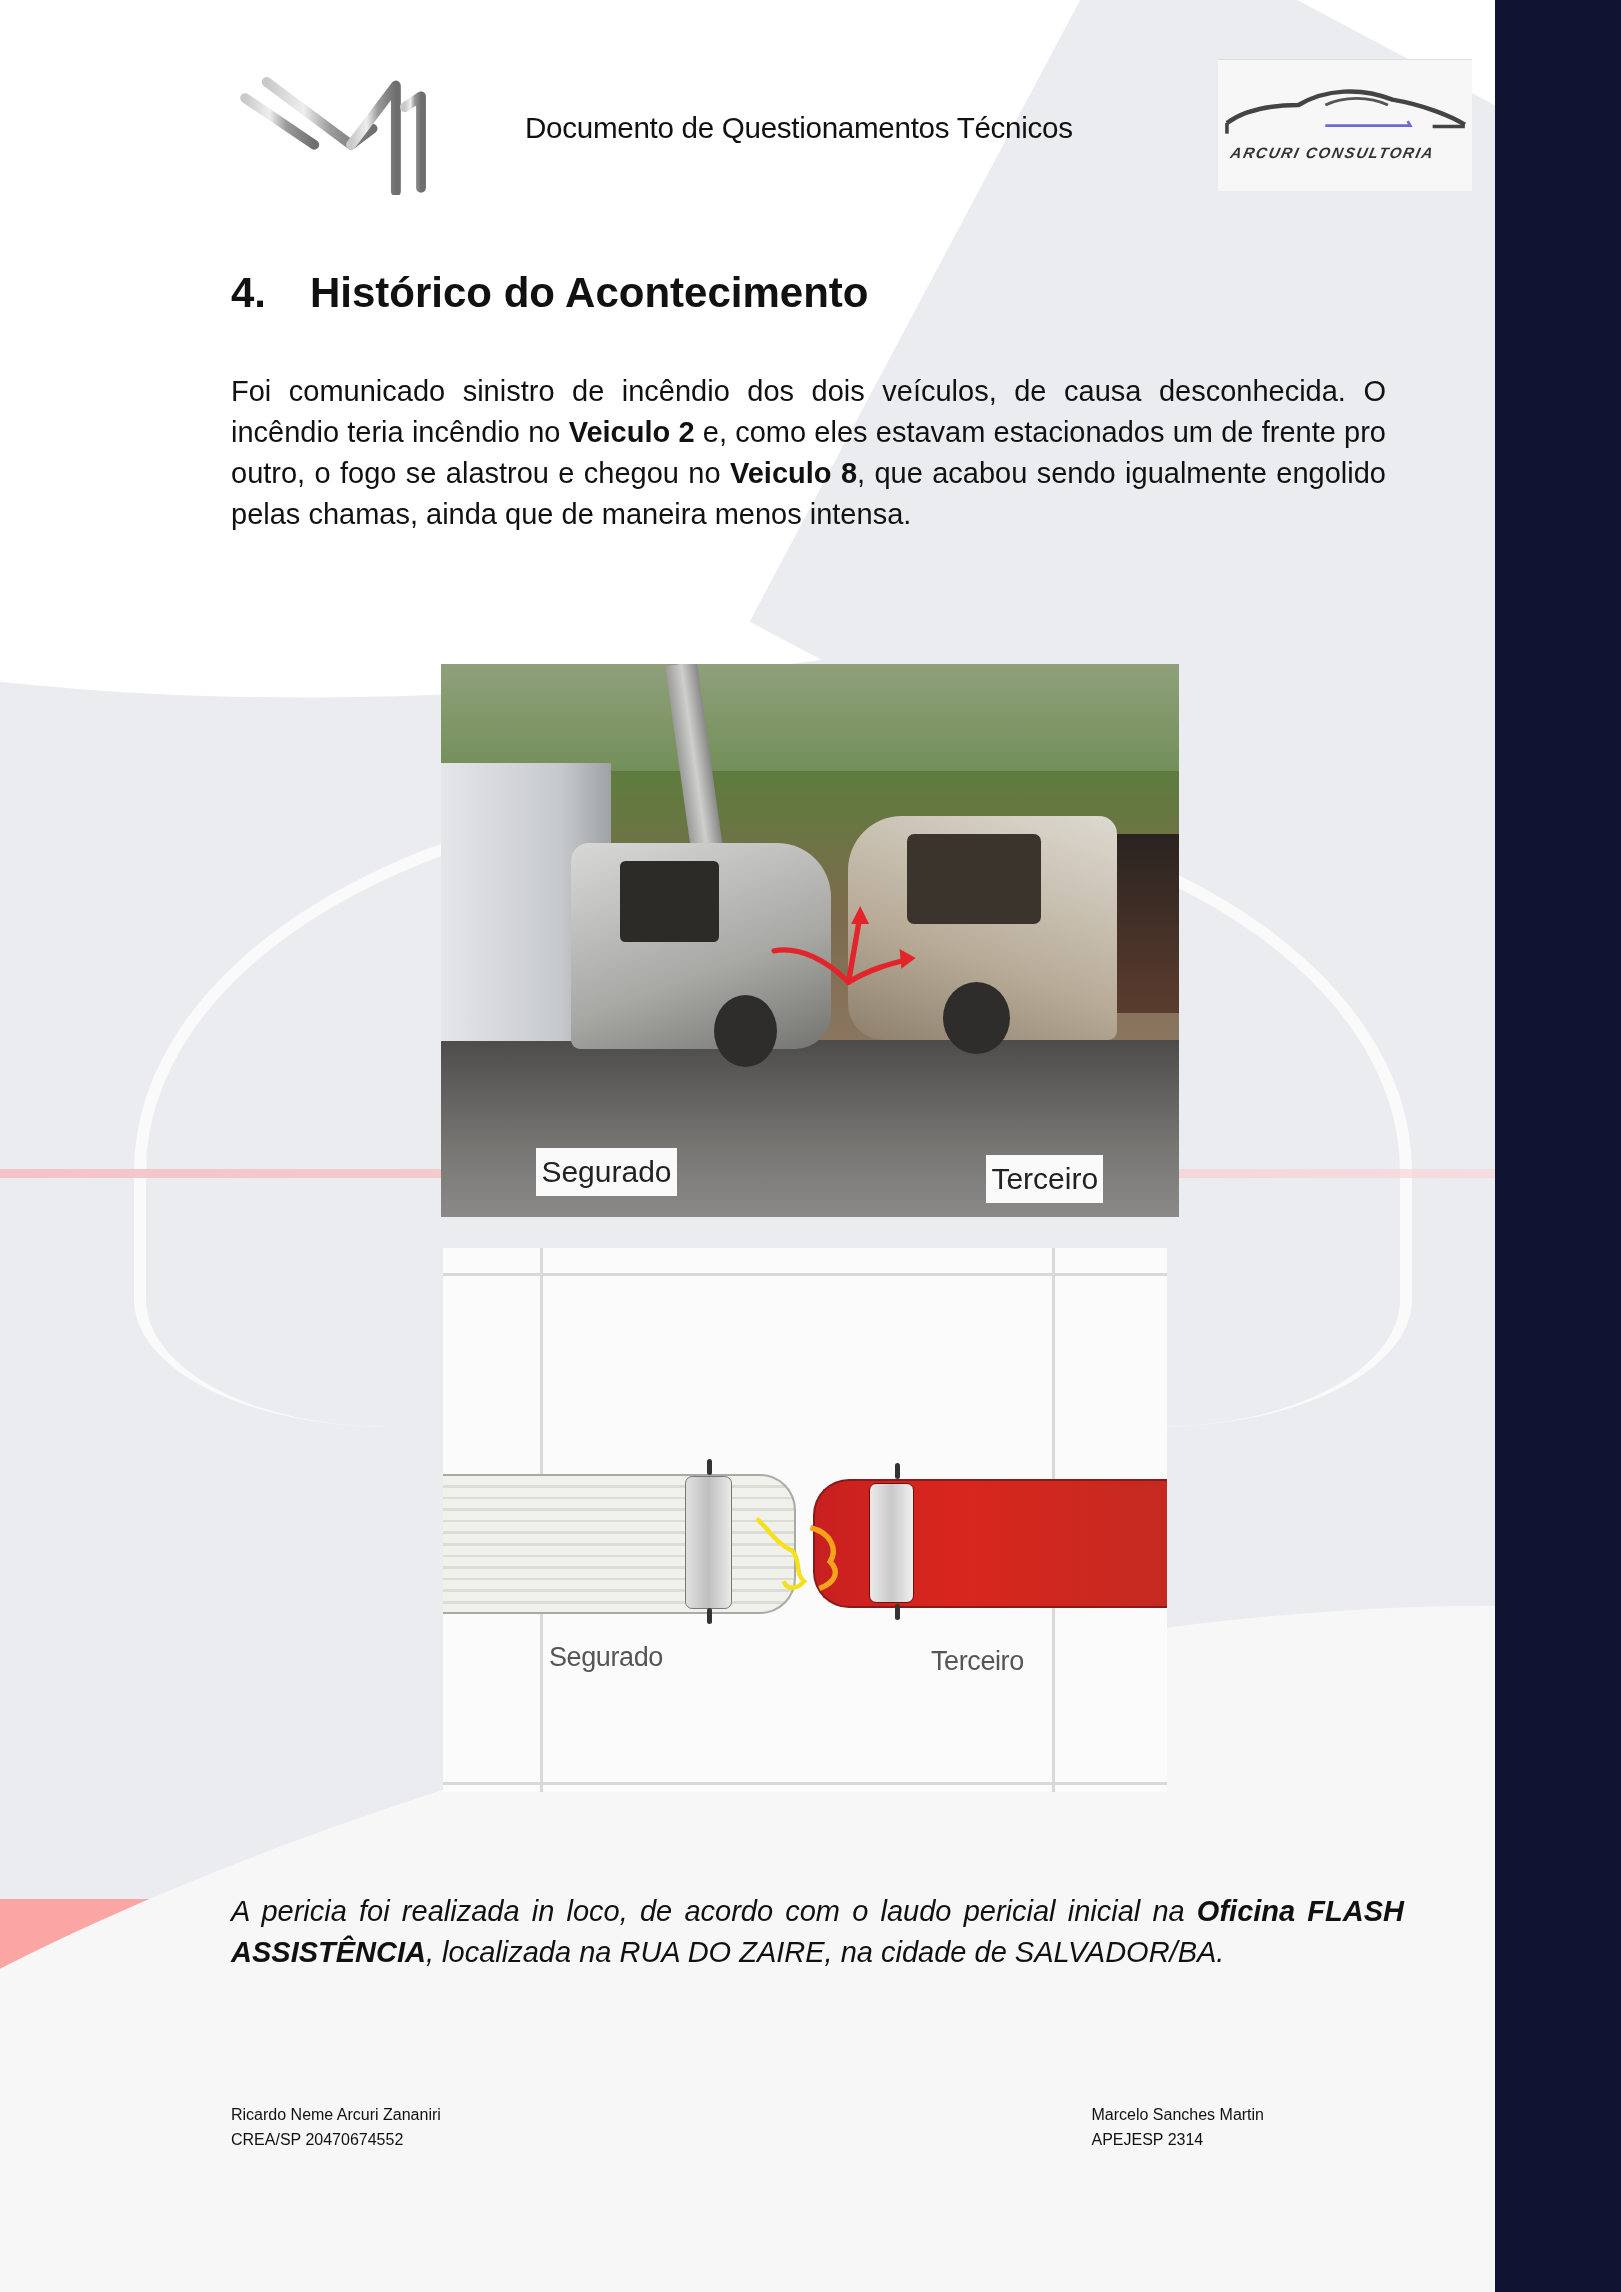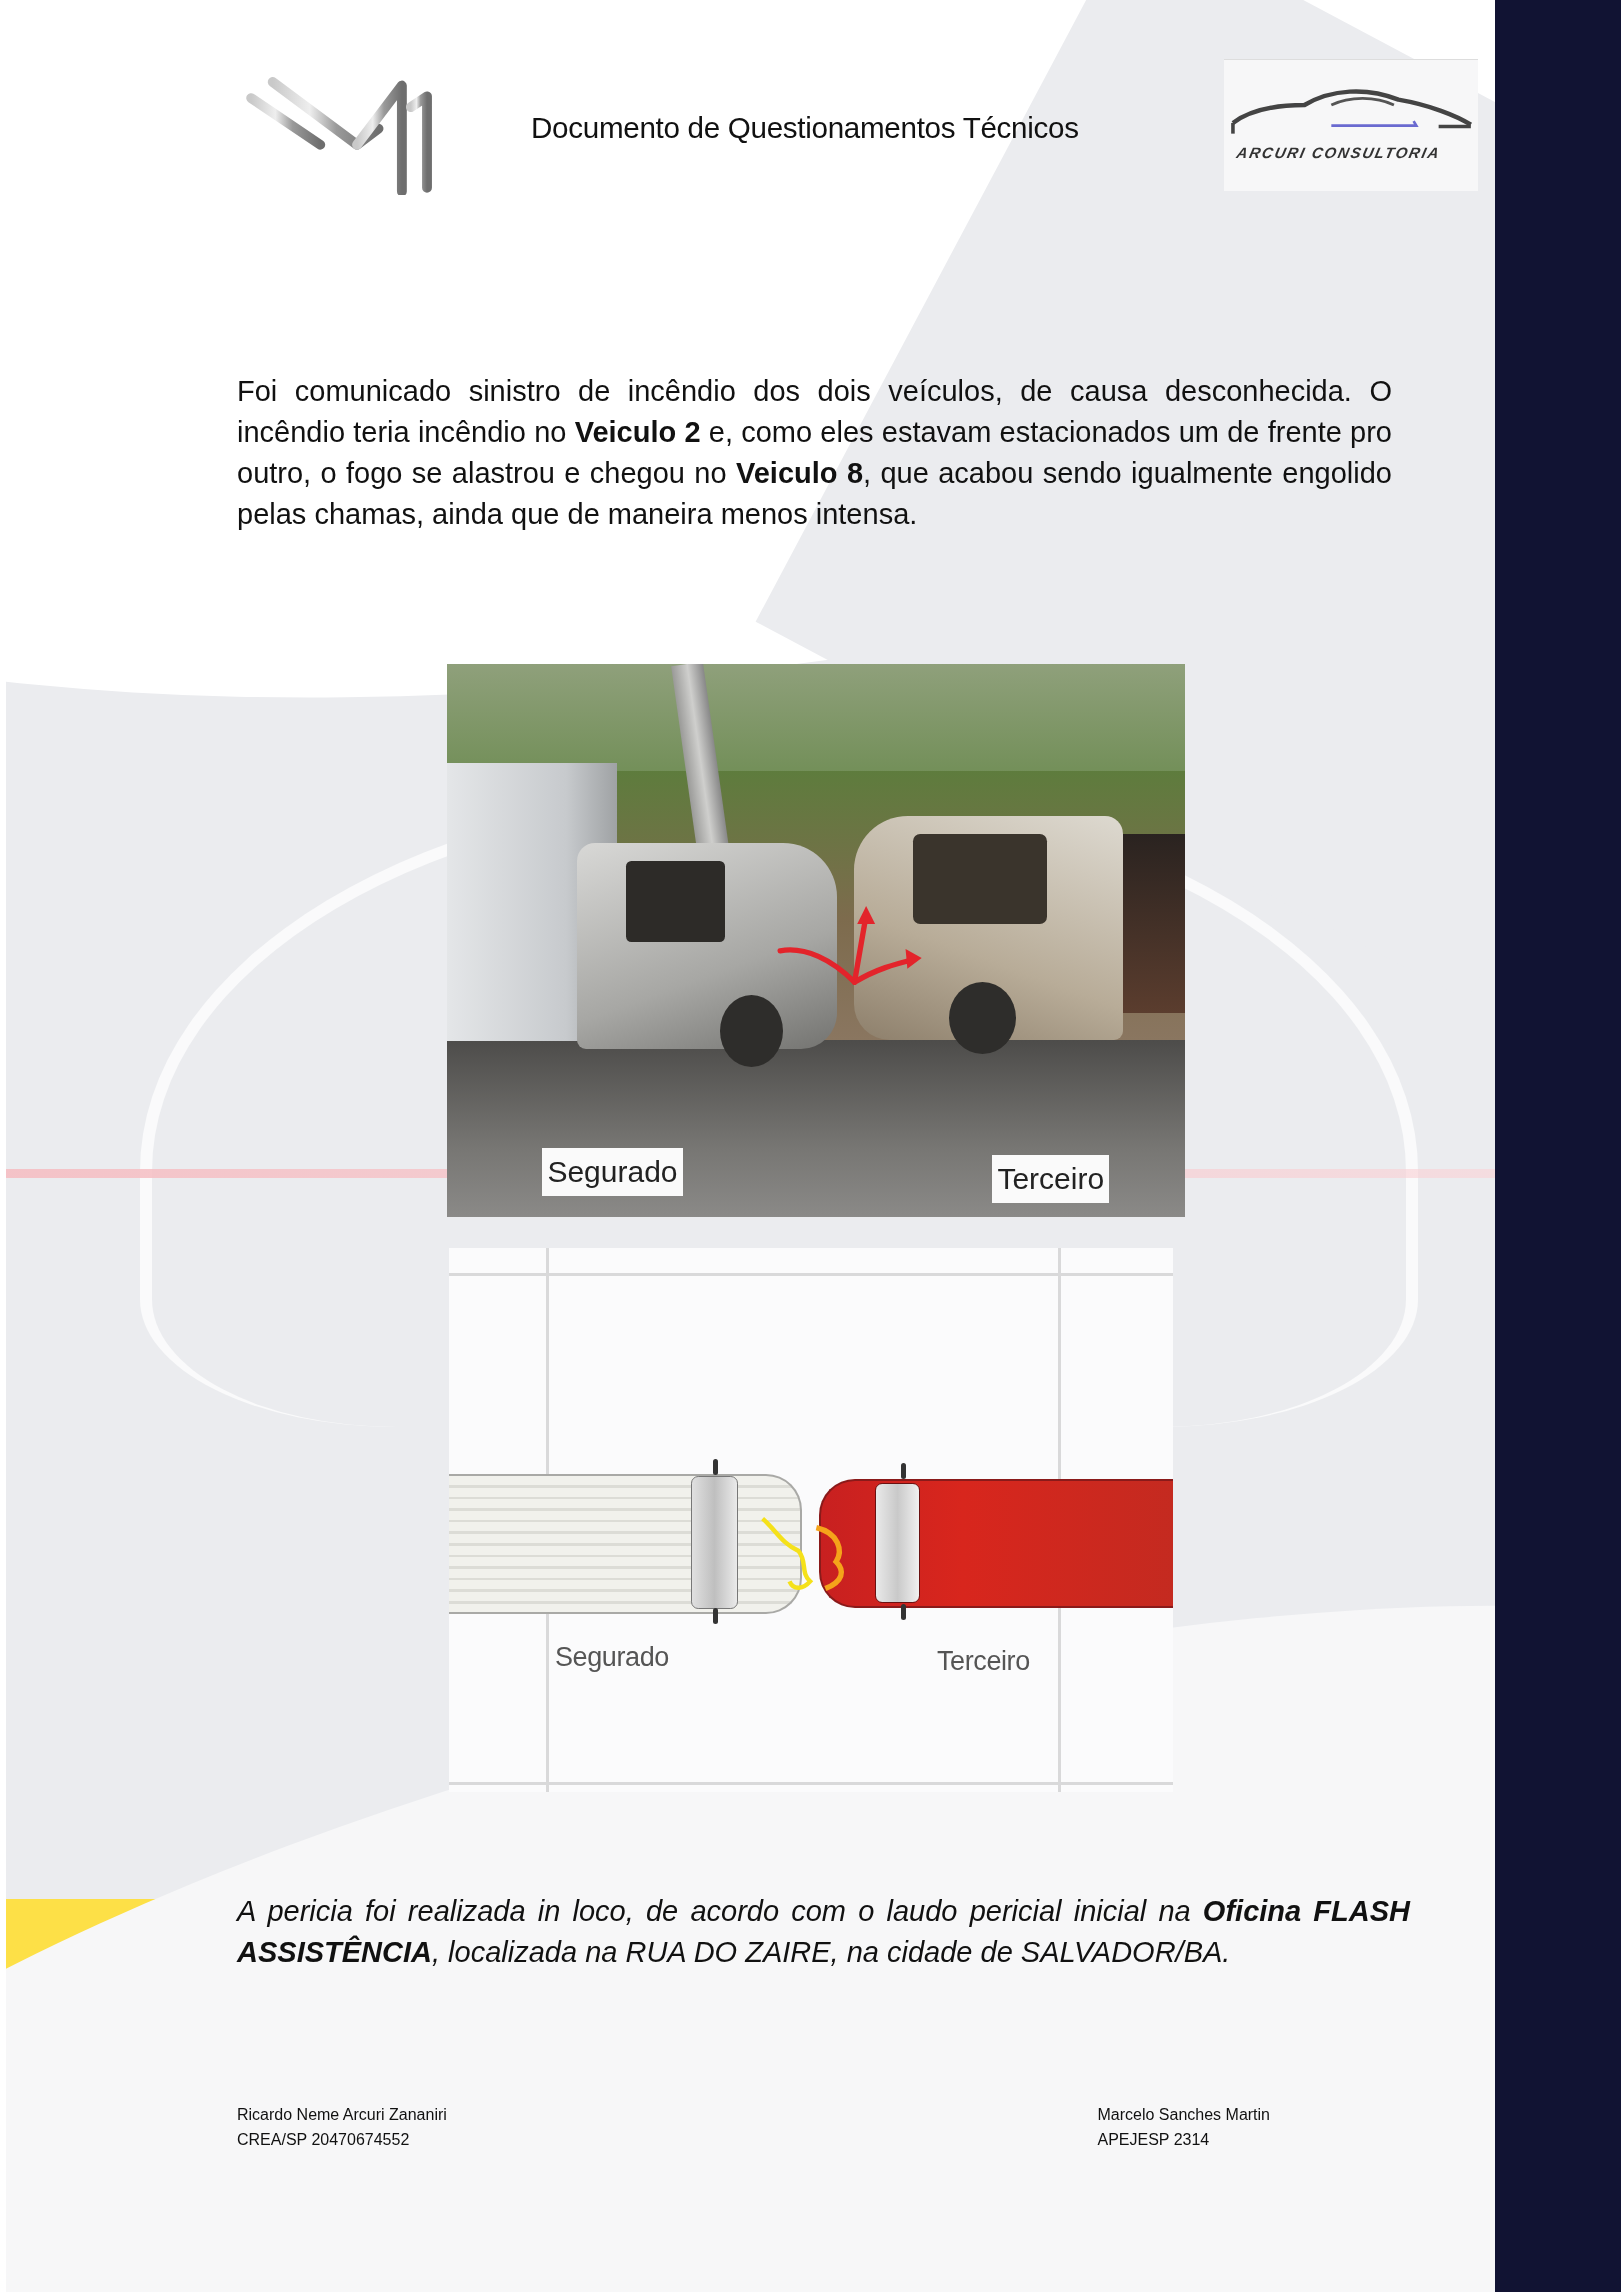--- a/index.html
+++ b/index.html
@@ -1,17 +1,17 @@
 <!DOCTYPE html>
 <html style="font-size:14.3px"><head>
 <meta charset="utf-8">
 <style>
   html, body { margin:0; padding:0; }
   body { width:1621px; height:2293px; position:relative; overflow:hidden; background:#ffffff; font-family:"Liberation Sans", sans-serif; color:#111; }
-  .page { position:absolute; left:0; top:0; width:1495px; height:2293px; overflow:hidden; background:#fde047;margin-left:6px; }
+  .page { position:absolute; left:0; top:0; width:1495px; height:2293px; overflow:hidden; background:#fca5a5; }
   .bg-band { position:absolute; left:-179px; top:645px; width:1881px; height:1254px; background:#ebecef; }
   .bg-curve-top { position:absolute; left:-537px; top:-269px; width:2329px; height:949px; background:#ffffff; border-radius:0 0 50% 50% / 0 0 30% 38%; transform:rotate(-6deg); }
   .bg-diag { position:absolute; left:1128px; top:-90px; width:806px; height:806px; background:#ebecef; transform:rotate(28deg); transform-origin:0 0; }
   .bg-bottom { position:absolute; left:-358px; top:1702px; width:2329px; height:806px; background:#f7f7f8; border-radius:50% 50% 0 0 / 40% 40% 0 0; transform:rotate(-14deg); }
   .red-streak { position:absolute; left:0; top:1169px; width:1495px; height:9px; background:linear-gradient(90deg, rgba(245,190,195,0.9), rgba(250,210,214,0.6)); }
   .car-ghost { position:absolute; left:134px; top:788px; width:1254px; height:627px; border:12.5px solid rgba(255,255,255,0.75); border-radius:50% 50% 20% 20% / 60% 60% 20% 20%; border-bottom:none; }
   .right-band { position:absolute; left:1495px; top:0; width:126px; height:2293px; background:#111333; }
 
   .logo-mm { position:absolute; left:229px; top:73px; width:201px; height:122px; }
   .header-title { position:absolute; left:525px; top:111px; font-size:29.6px; color:#111; letter-spacing:-0.3px; }
@@ -93,20 +93,23 @@
     <svg width="254" height="81" viewBox="0 0 284 90" style="position:absolute;left:0;top:9px;">
       <path d="M10 60 C 30 45, 60 40, 90 40 C 120 22, 160 20, 195 34 C 230 40, 260 52, 276 62" fill="none" stroke="#444" stroke-width="5"></path>
       <path d="M10 60 L 10 72" stroke="#444" stroke-width="4"></path>
       <path d="M120 40 C 140 30, 170 30, 190 40" fill="none" stroke="#555" stroke-width="3"></path>
       <path d="M120 63 L 215 63 L 212 58" fill="none" stroke="#6a6ad0" stroke-width="3"></path>
       <path d="M240 64 L 276 64" stroke="#444" stroke-width="4"></path>
     </svg>
     <div class="brand">ARCURI CONSULTORIA</div>
   </div>
 
+  <div class="section-title">
+    <span class="num">4.</span><span>Histórico do Acontecimento</span>
+  </div>
 
   <div class="para p1"><span>Foi comunicado sinistro de incêndio dos dois veículos, de causa desconhecida. O incêndio teria incêndio no </span><b>Veiculo 2</b><span> e, como eles estavam estacionados um de frente pro outro, o fogo se alastrou e chegou no </span><b>Veiculo 8</b><span>, que acabou sendo igualmente engolido pelas chamas, ainda que de maneira menos intensa.</span></div>
 
   <div class="photo">
     <div class="sky"></div>
     <div class="hill"></div>
     <div class="road"></div>
     <div class="pole"></div>
     <div class="box"></div>
     <div class="cab1"></div>

